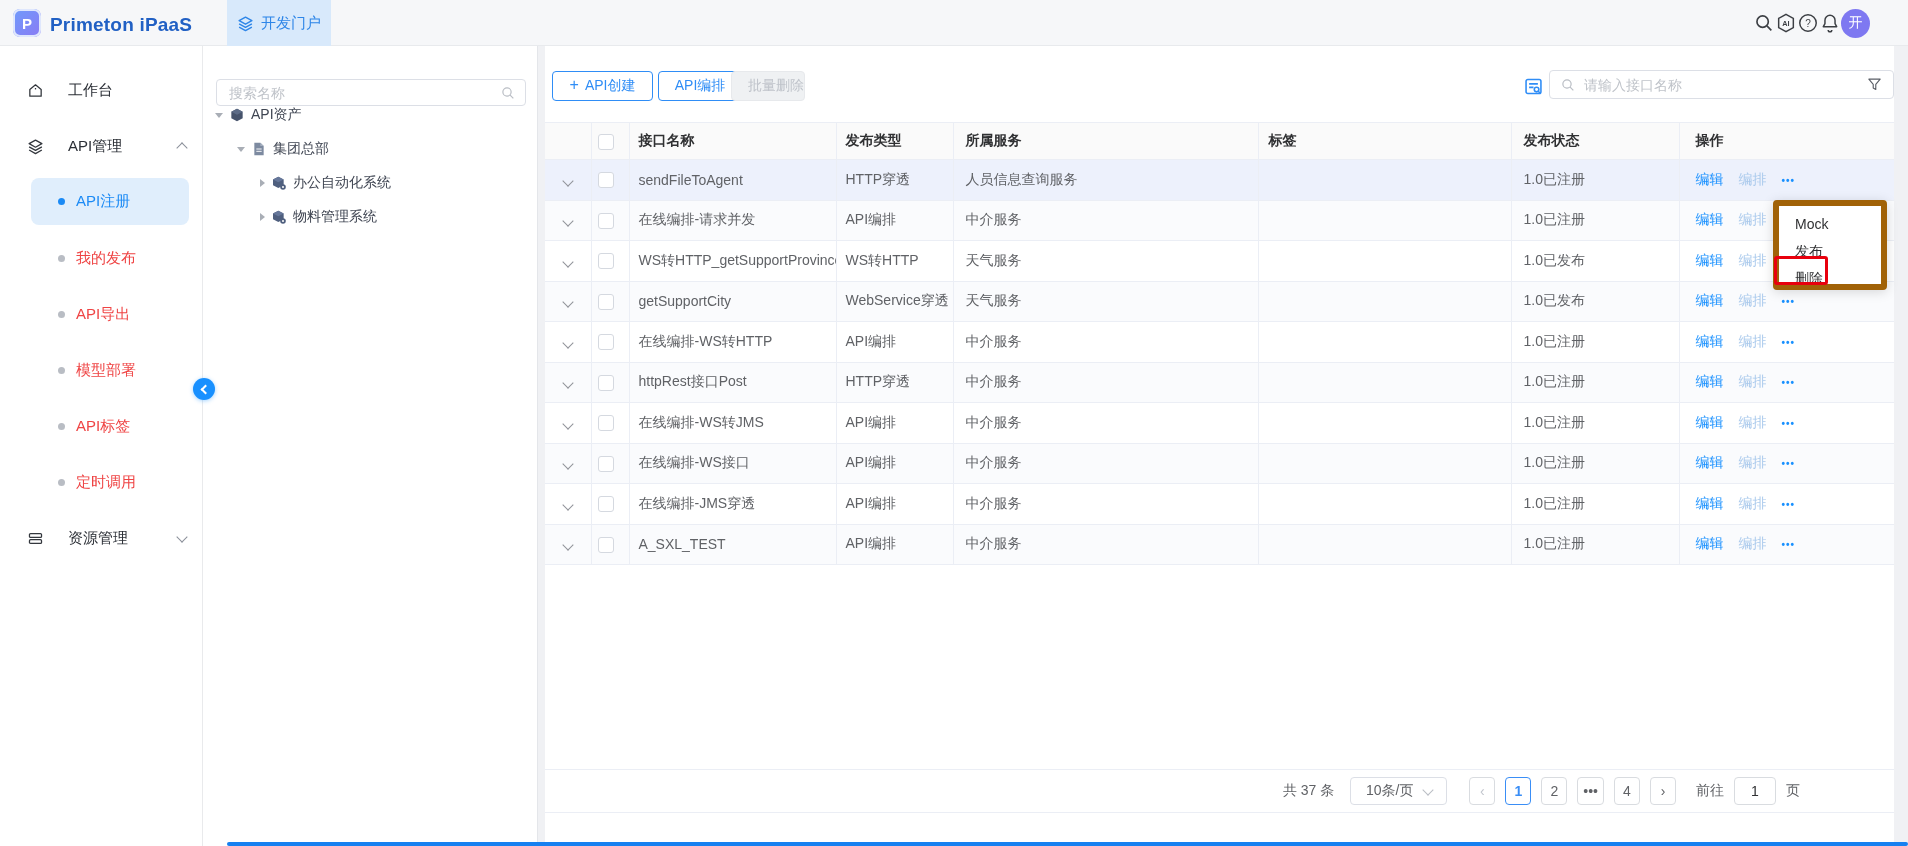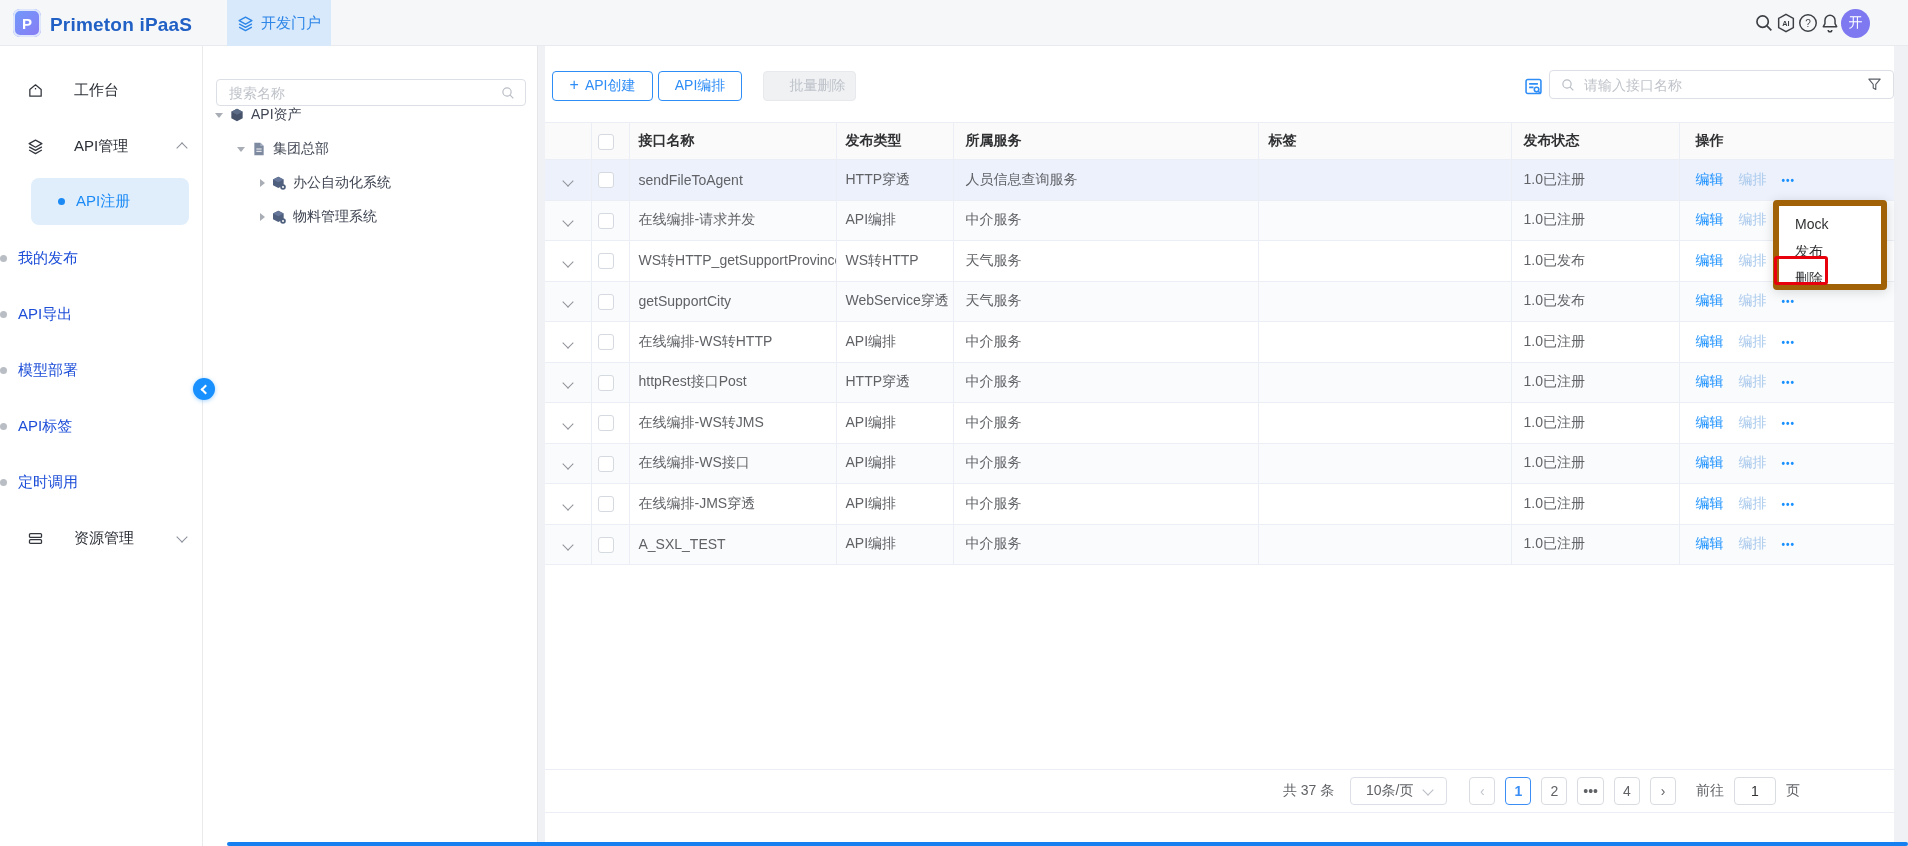--- a/index.html
+++ b/index.html
@@ -21,27 +21,27 @@
   .avatar{width:29px;height:29px;border-radius:50%;background:#7e78f1;color:#fff;display:flex;align-items:center;justify-content:center;font-size:14px;cursor:pointer;}
 
   
   .sidebar{position:absolute;left:0;top:46px;width:203px;height:800px;background:#fff;border-right:1px solid #e9eaec;padding-top:16px;z-index:2;}
   .treepanel{position:absolute;left:203px;top:46px;width:335px;height:800px;background:#fff;border-right:1px solid #e4e6ea;z-index:2;}
   .panel-gap{position:absolute;left:538px;top:46px;width:7px;height:800px;background:#f0f1f4;}
   .right-gap{position:absolute;left:1894px;top:46px;width:14px;height:800px;background:#f0f1f4;}
   .card{position:absolute;left:545px;top:46px;width:1349px;height:800px;background:#fff;display:flex;flex-direction:column;}
 
   
-  .side-item{height:56px;display:flex;align-items:center;padding:0 16px 0 27px;gap:30px;font-size:15px;color:#2b2f36;cursor:pointer;position:relative;}
+  .side-item{height:56px;display:flex;align-items:center;padding:0 16px 0 27px;gap:24px;font-size:15px;color:#2b2f36;cursor:pointer;position:relative;}
   .side-item .sicon{width:17px;height:17px;color:#33373d;}
   .side-item .chev{margin-left:auto;}
   .chev-up,.chev-down{width:8px;height:8px;border-right:1.5px solid #8a8f99;border-bottom:1.5px solid #8a8f99;display:inline-block;}
   .chev-up{transform:rotate(-135deg);margin-top:4px;}
   .chev-down{transform:rotate(45deg);margin-bottom:3px;}
-  .side-sub{height:56px;display:flex;align-items:center;gap:11px;font-size:15px;color:#1d4ed8;cursor:pointer;}
+  .side-sub{height:56px;display:flex;align-items:center;padding-left:58px;gap:11px;font-size:15px;color:#ef4444;cursor:pointer;}
   .side-sub .dot{width:7px;height:7px;border-radius:50%;background:#b9bdc4;flex:0 0 auto;}
   .side-sub[data-state="active"]{height:47px;margin:4px 13px 5px 31px;padding-left:27px;border-radius:8px;background:#e0eefc;color:#1b8af5;}
   .side-sub[data-state="active"] .dot{background:#1b8af5;}
 
   
   .tree-search{position:absolute;left:13px;top:17px;width:310px;height:27px;border:1px solid #dcdfe6;border-radius:4px;background:#fff;display:flex;align-items:center;margin-top:16px;}
   .tree-search input{flex:1;border:0;outline:none;font-size:14px;color:#606266;padding:0 8px 0 12px;background:transparent;font-family:inherit;}
   .tree-search input::placeholder{color:#bfc3c9;}
   .tree-search .mag{width:16px;height:16px;color:#b9bdc4;margin-right:9px;flex:0 0 auto;}
   .tree-body{position:absolute;left:0;top:52px;width:100%;}
@@ -55,21 +55,21 @@
   .ticon{width:16px;height:16px;flex:0 0 auto;}
   .collapse-btn{position:absolute;left:193px;top:378px;width:22px;height:22px;border-radius:50%;background:#1890ff;z-index:4;display:flex;align-items:center;justify-content:center;cursor:pointer;box-shadow:0 1px 4px rgba(24,144,255,.4);}
   .collapse-btn .lchev{width:7px;height:7px;border-left:2px solid #fff;border-bottom:2px solid #fff;transform:rotate(45deg);margin-left:3px;}
 
   
   .toolbar{position:relative;height:76px;flex:0 0 auto;}
   .btn{position:absolute;top:25px;height:30px;border-radius:4px;font-size:14px;display:flex;align-items:center;justify-content:center;cursor:pointer;font-family:inherit;}
   .btn-outline{background:#fff;border:1px solid #2f8df6;color:#2f8df6;}
   .btn-create{left:7px;width:101px;gap:6px;}
   .btn-orch{left:113px;width:84px;}
-  .btn-disabled{left:218px;width:93px;background:#eff1f3;border:1px solid #e7e9ec;color:#bfc3ca;cursor:not-allowed;padding-left:16px;}
+  .btn-disabled{left:186px;width:74px;background:#eff1f3;border:1px solid #e7e9ec;color:#bfc3ca;cursor:not-allowed;padding-left:16px;}
   .plus-glyph{font-size:16px;line-height:1;margin-top:-2px;}
   .adv-icon{position:absolute;left:978px;top:30px;width:21px;height:21px;color:#2f8df6;cursor:pointer;}
   .tbl-search{position:absolute;left:1004px;top:24px;width:345px;height:29px;border:1px solid #dcdfe6;border-radius:4px;display:flex;align-items:center;background:#fff;}
   .tbl-search .mag{width:16px;height:16px;color:#b9bdc4;margin:0 8px 0 10px;flex:0 0 auto;}
   .tbl-search input{flex:1;border:0;outline:none;font-size:14px;color:#606266;background:transparent;font-family:inherit;}
   .tbl-search input::placeholder{color:#bfc3c9;}
   .funnel{width:17px;height:17px;color:#5a5e66;margin-right:10px;flex:0 0 auto;cursor:pointer;}
 
   
   table.grid{border-collapse:collapse;table-layout:fixed;width:1349px;flex:0 0 auto;}

